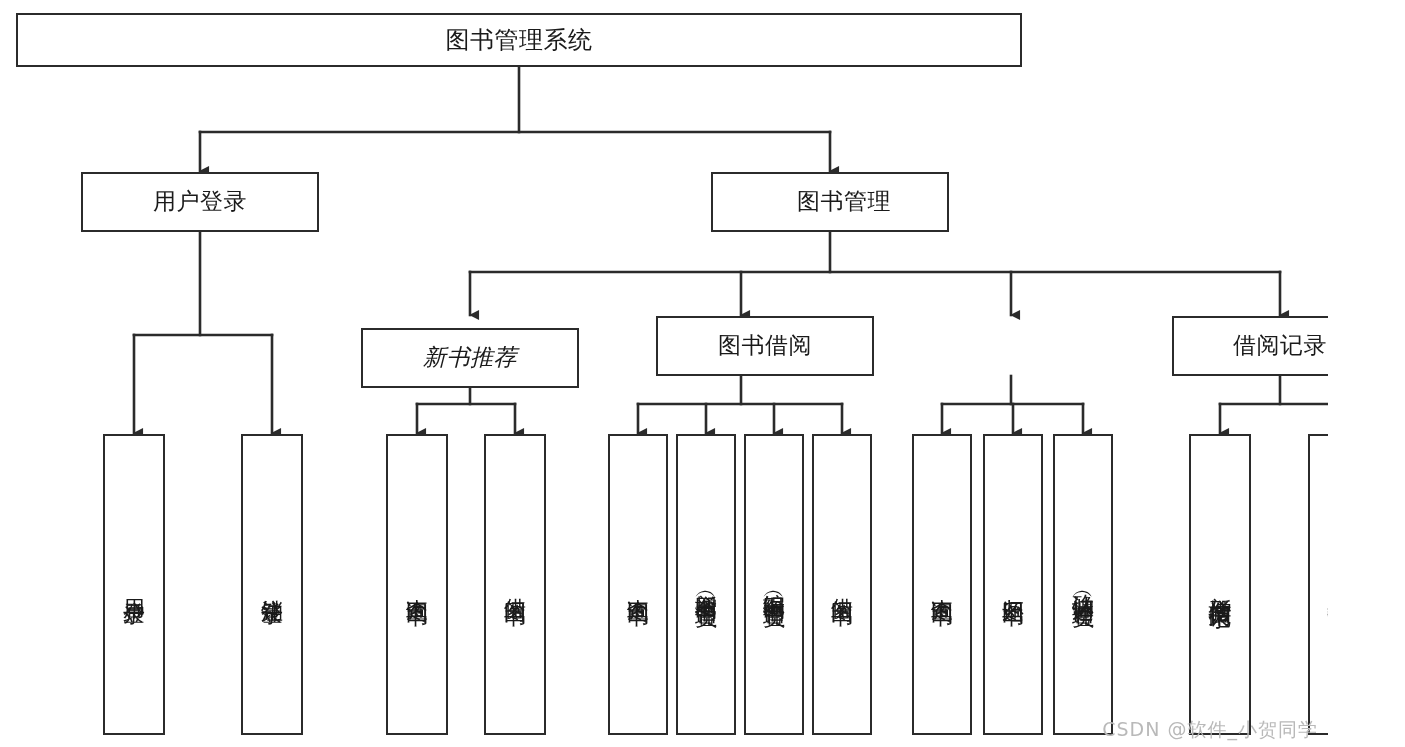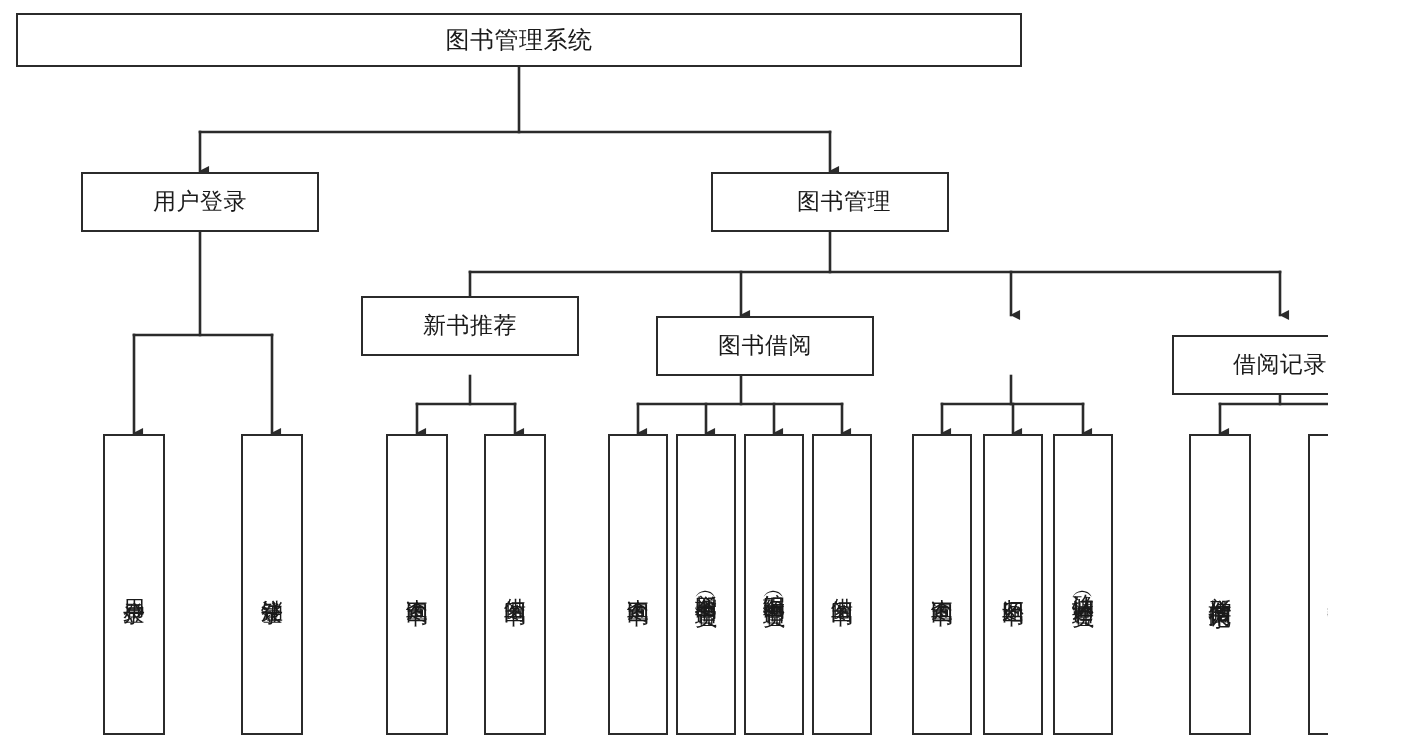--- a/index.html
+++ b/index.html
@@ -112,30 +112,30 @@
   </div>
 
   <div class="node h-node" style="left:81px;top:172px;width:238px;height:60px;">
     <span class="lbl">用户登录</span>
   </div>
 
   <div class="node h-node" style="left:711px;top:172px;width:238px;height:60px;padding-left:28px;">
     <span class="lbl">图书管理</span>
   </div>
 
-  <div class="node h-node" style="left:361px;top:296px;width:218px;height:60px;">
+  <div class="node h-node" style="left:361px;top:328px;width:218px;height:60px;font-style:italic;">
     <span class="lbl">新书推荐</span>
   </div>
 
   <div class="node h-node" style="left:656px;top:316px;width:218px;height:60px;">
     <span class="lbl">图书借阅</span>
   </div>
 
 
-  <div class="node h-node" style="left:1172px;top:335px;width:216px;height:60px;">
+  <div class="node h-node" style="left:1172px;top:316px;width:216px;height:60px;">
     <span class="lbl">借阅记录</span>
   </div>
 
   <div class="node v-node" style="left:103px;top:434px;width:62px;height:301px;">
     <span class="lbl">用户登录</span>
   </div>
   <div class="node v-node" style="left:241px;top:434px;width:62px;height:301px;">
     <span class="lbl">注销登录</span>
   </div>
 
@@ -169,14 +169,15 @@
     <span class="lbl">确认归还（管理员）</span>
   </div>
 
   <div class="node v-node wide" style="left:1189px;top:434px;width:62px;height:301px;">
     <span class="lbl">新增借阅记录</span>
   </div>
   <div class="node v-node wide" style="left:1308px;top:434px;width:62px;height:301px;">
     <span class="lbl">查询借阅记录</span>
   </div>
 
+  <div id="watermark">CSDN @软件_小贺同学</div>
 
 </div>
 
 </body></html>

